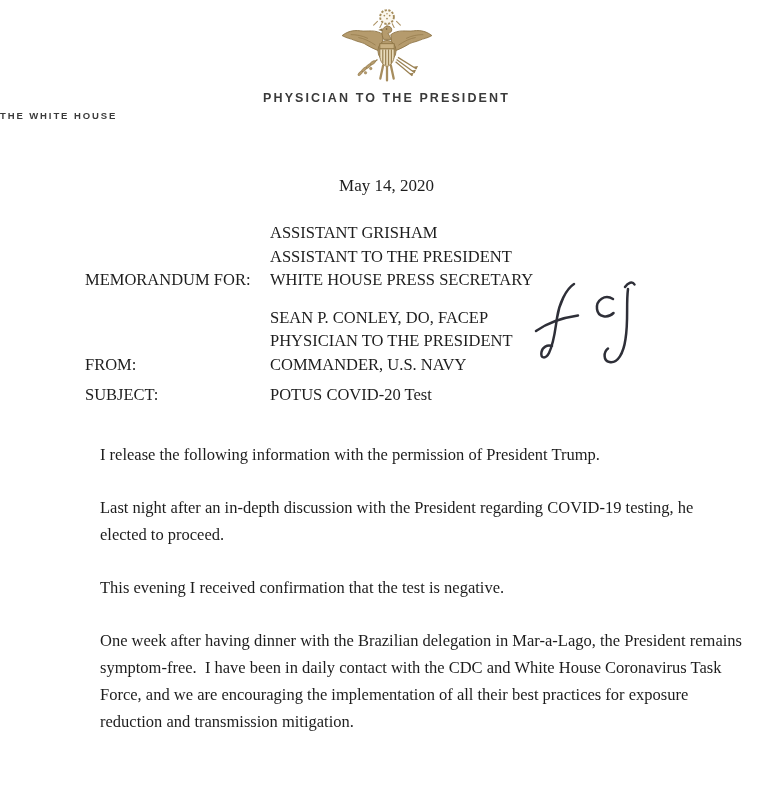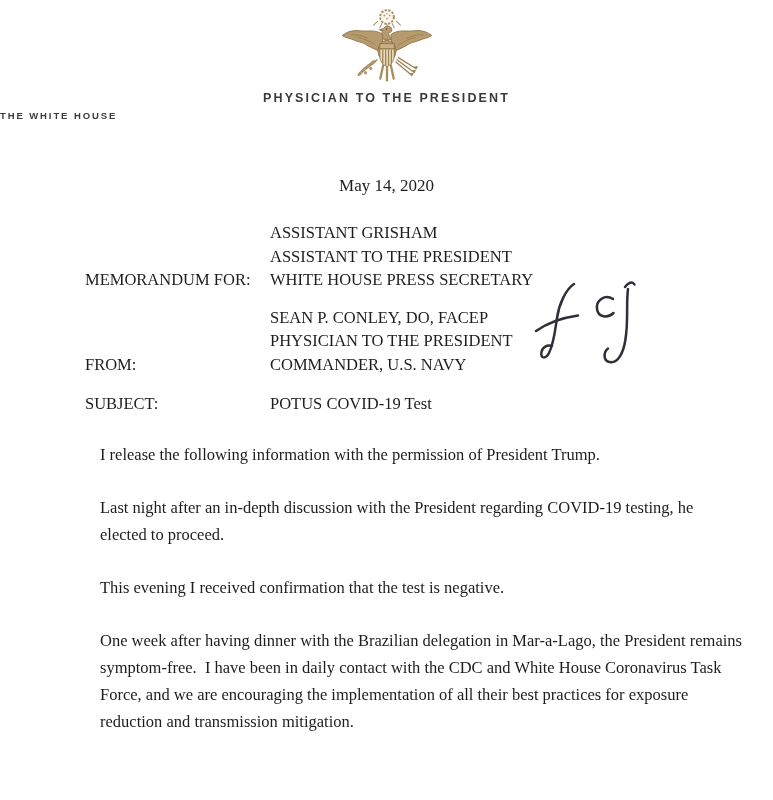--- a/index.html
+++ b/index.html
@@ -55,21 +55,21 @@
     position: absolute;
     left: 85px;
     top: 221px;
     width: 600px;
     font-size: 16.5px;
     line-height: 23.5px;
   }
   .memo-row { display: flex; align-items: flex-end; }
   .memo-label { width: 185px; flex: none; }
   .memo-row.row-from { margin-top: 14px; }
-  .memo-row.row-subject { margin-top: 16px; }
+  .memo-row.row-subject { margin-top: 7px; }
 
   
   .signature {
     position: absolute;
     left: 520px;
     top: 264px;
   }
 
   
   .body-text {
@@ -178,21 +178,21 @@
       <div class="memo-label">FROM:</div>
       <div class="memo-lines">
         <div>SEAN P. CONLEY, DO, FACEP</div>
         <div>PHYSICIAN TO THE PRESIDENT</div>
         <div>COMMANDER, U.S. NAVY</div>
       </div>
     </div>
     <div class="memo-row row-subject">
       <div class="memo-label">SUBJECT:</div>
       <div class="memo-lines">
-        <div>POTUS COVID-19 Test</div>
+        <div>POTUS COVID-20 Test</div>
       </div>
     </div>
   </div>
 
   <svg class="signature" width="140" height="108" viewBox="0 0 140 108" aria-hidden="true">
     <g fill="none" stroke="#2e2f38" stroke-width="2.5" stroke-linecap="round" stroke-linejoin="round">
       <path d="M54 20 C46 25 39 40 37 54 C35 67 34 79 29 89 C26 95 20 95 21.5 88 C22.5 83 27 80.5 32 82"></path>
       <path d="M16 67 C28 58.5 44 53.5 58 51.5"></path>
       <path d="M93 35 C85 30 76 36 77 45 C78 53.5 88 54.5 93.5 49"></path>
       <path d="M105 23 C108 18.5 112.5 17 114.5 20.5"></path>

